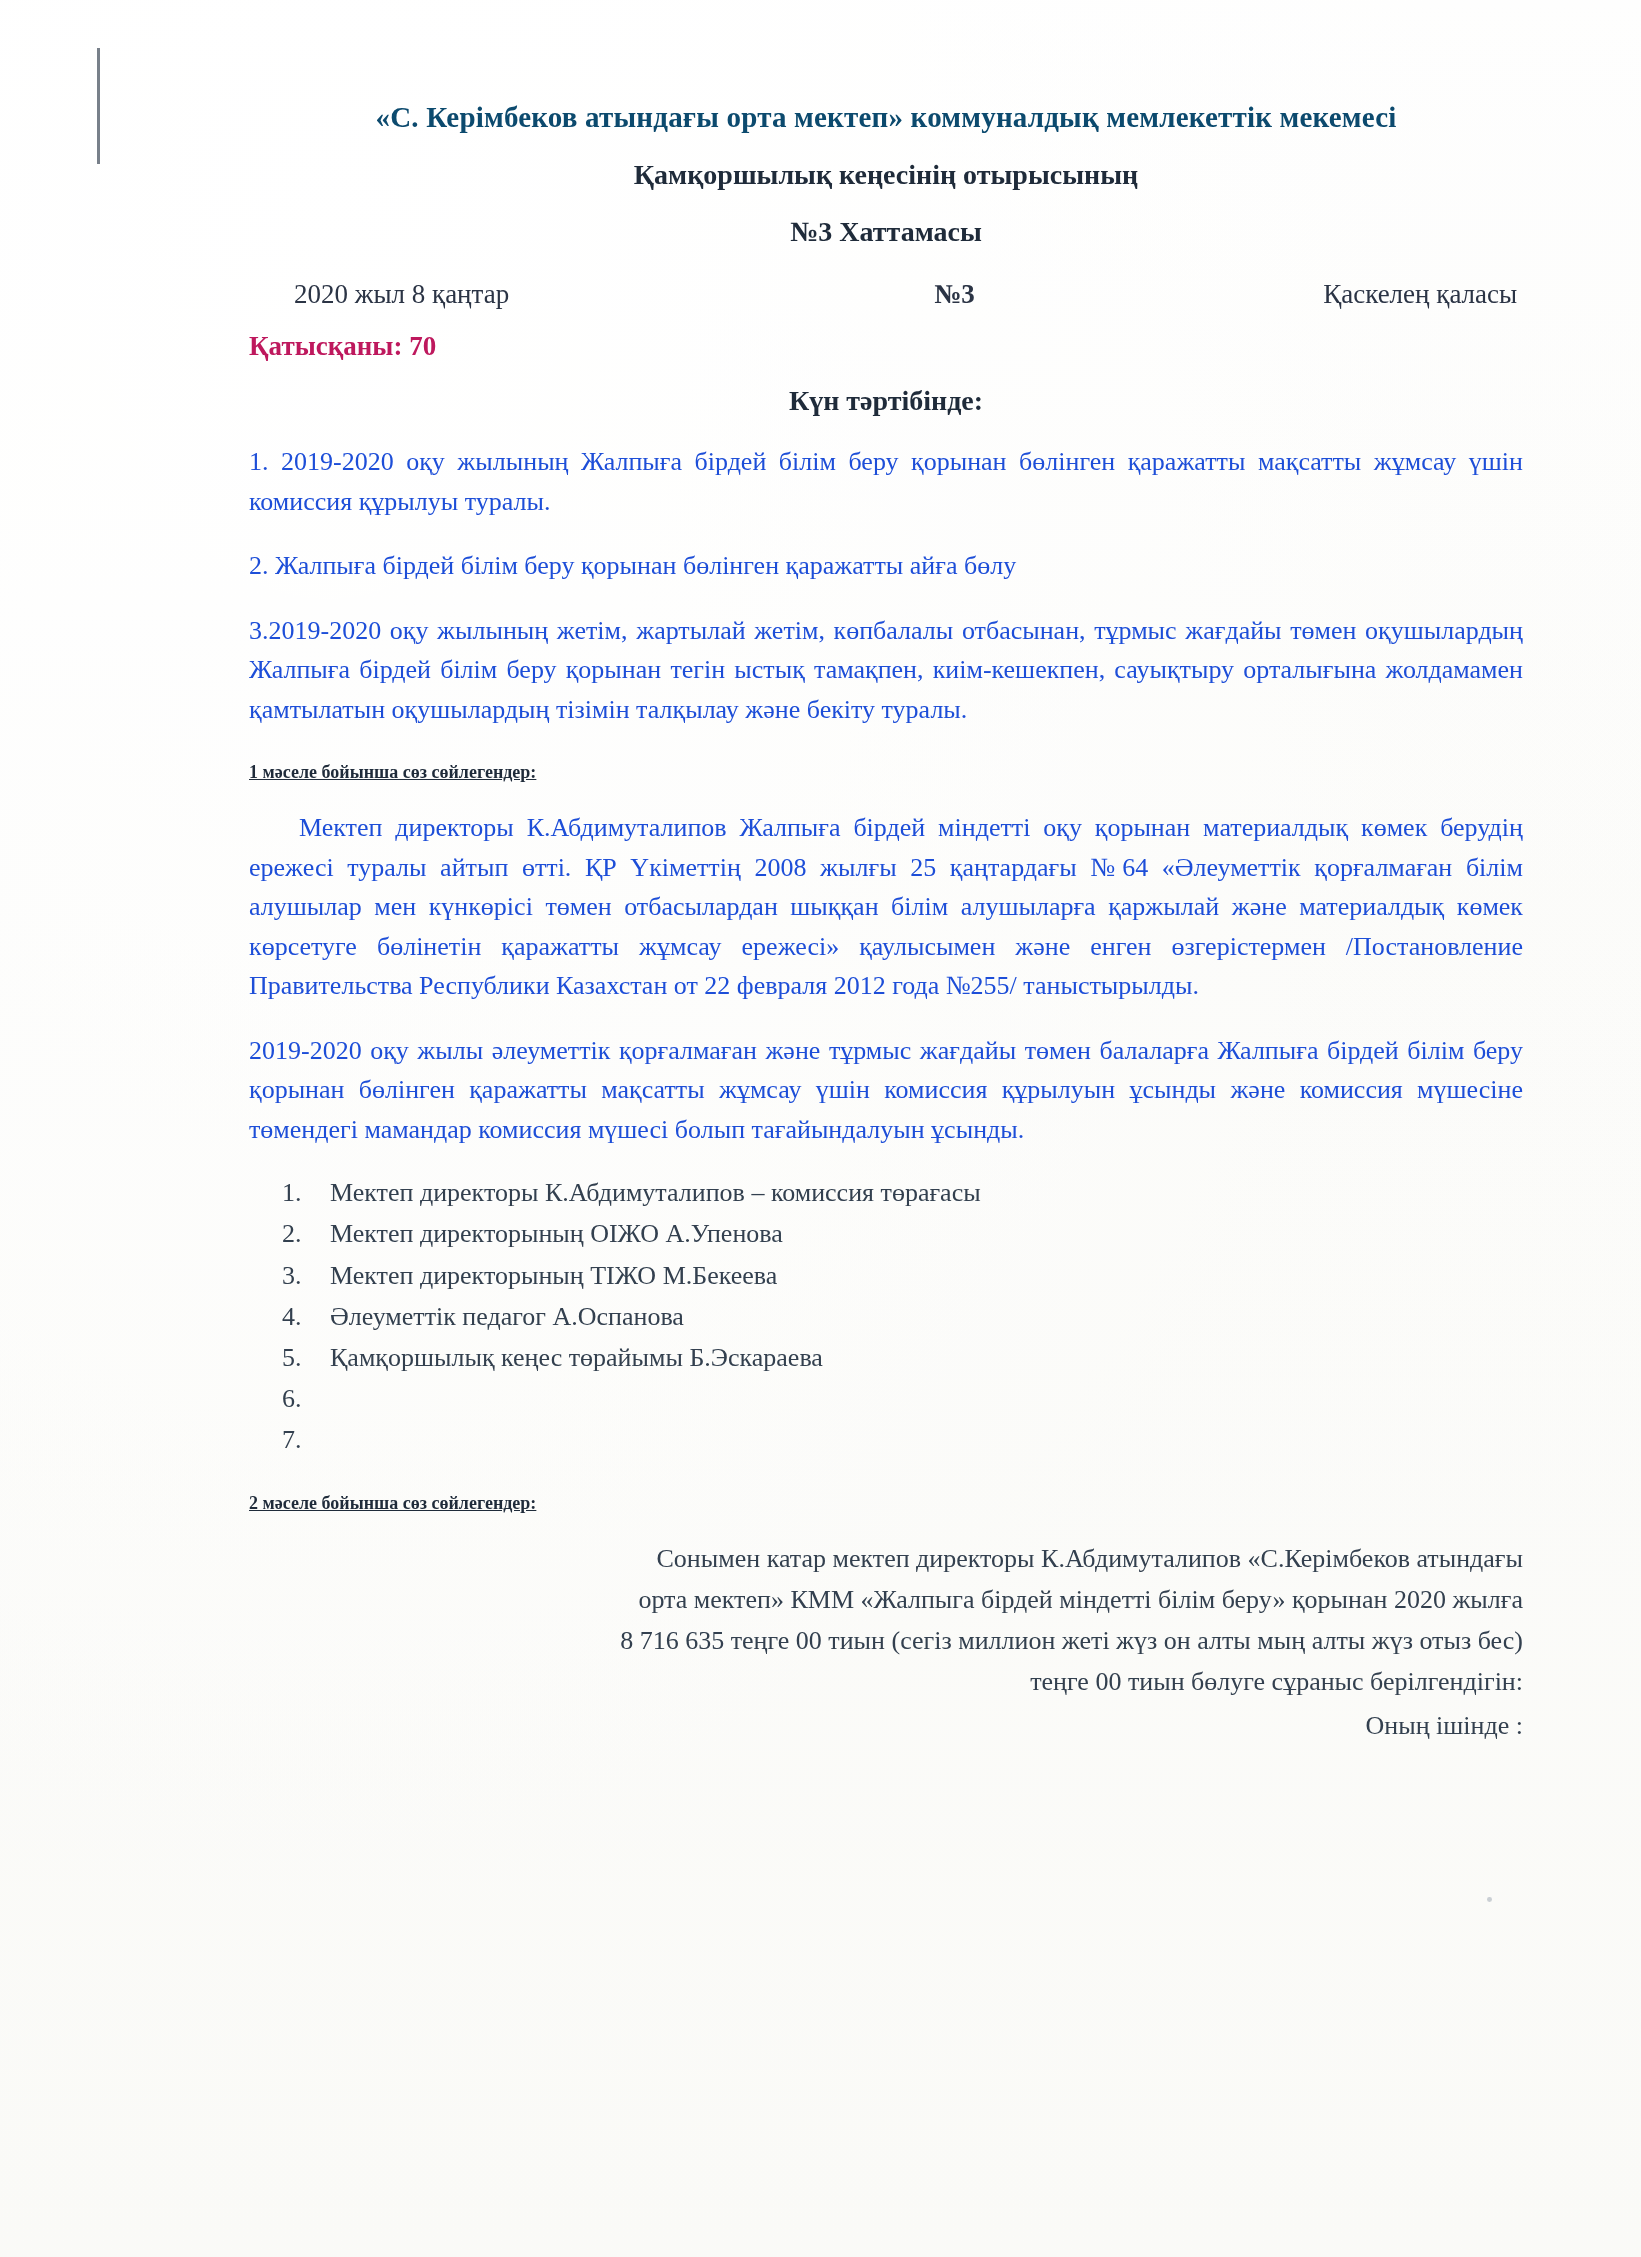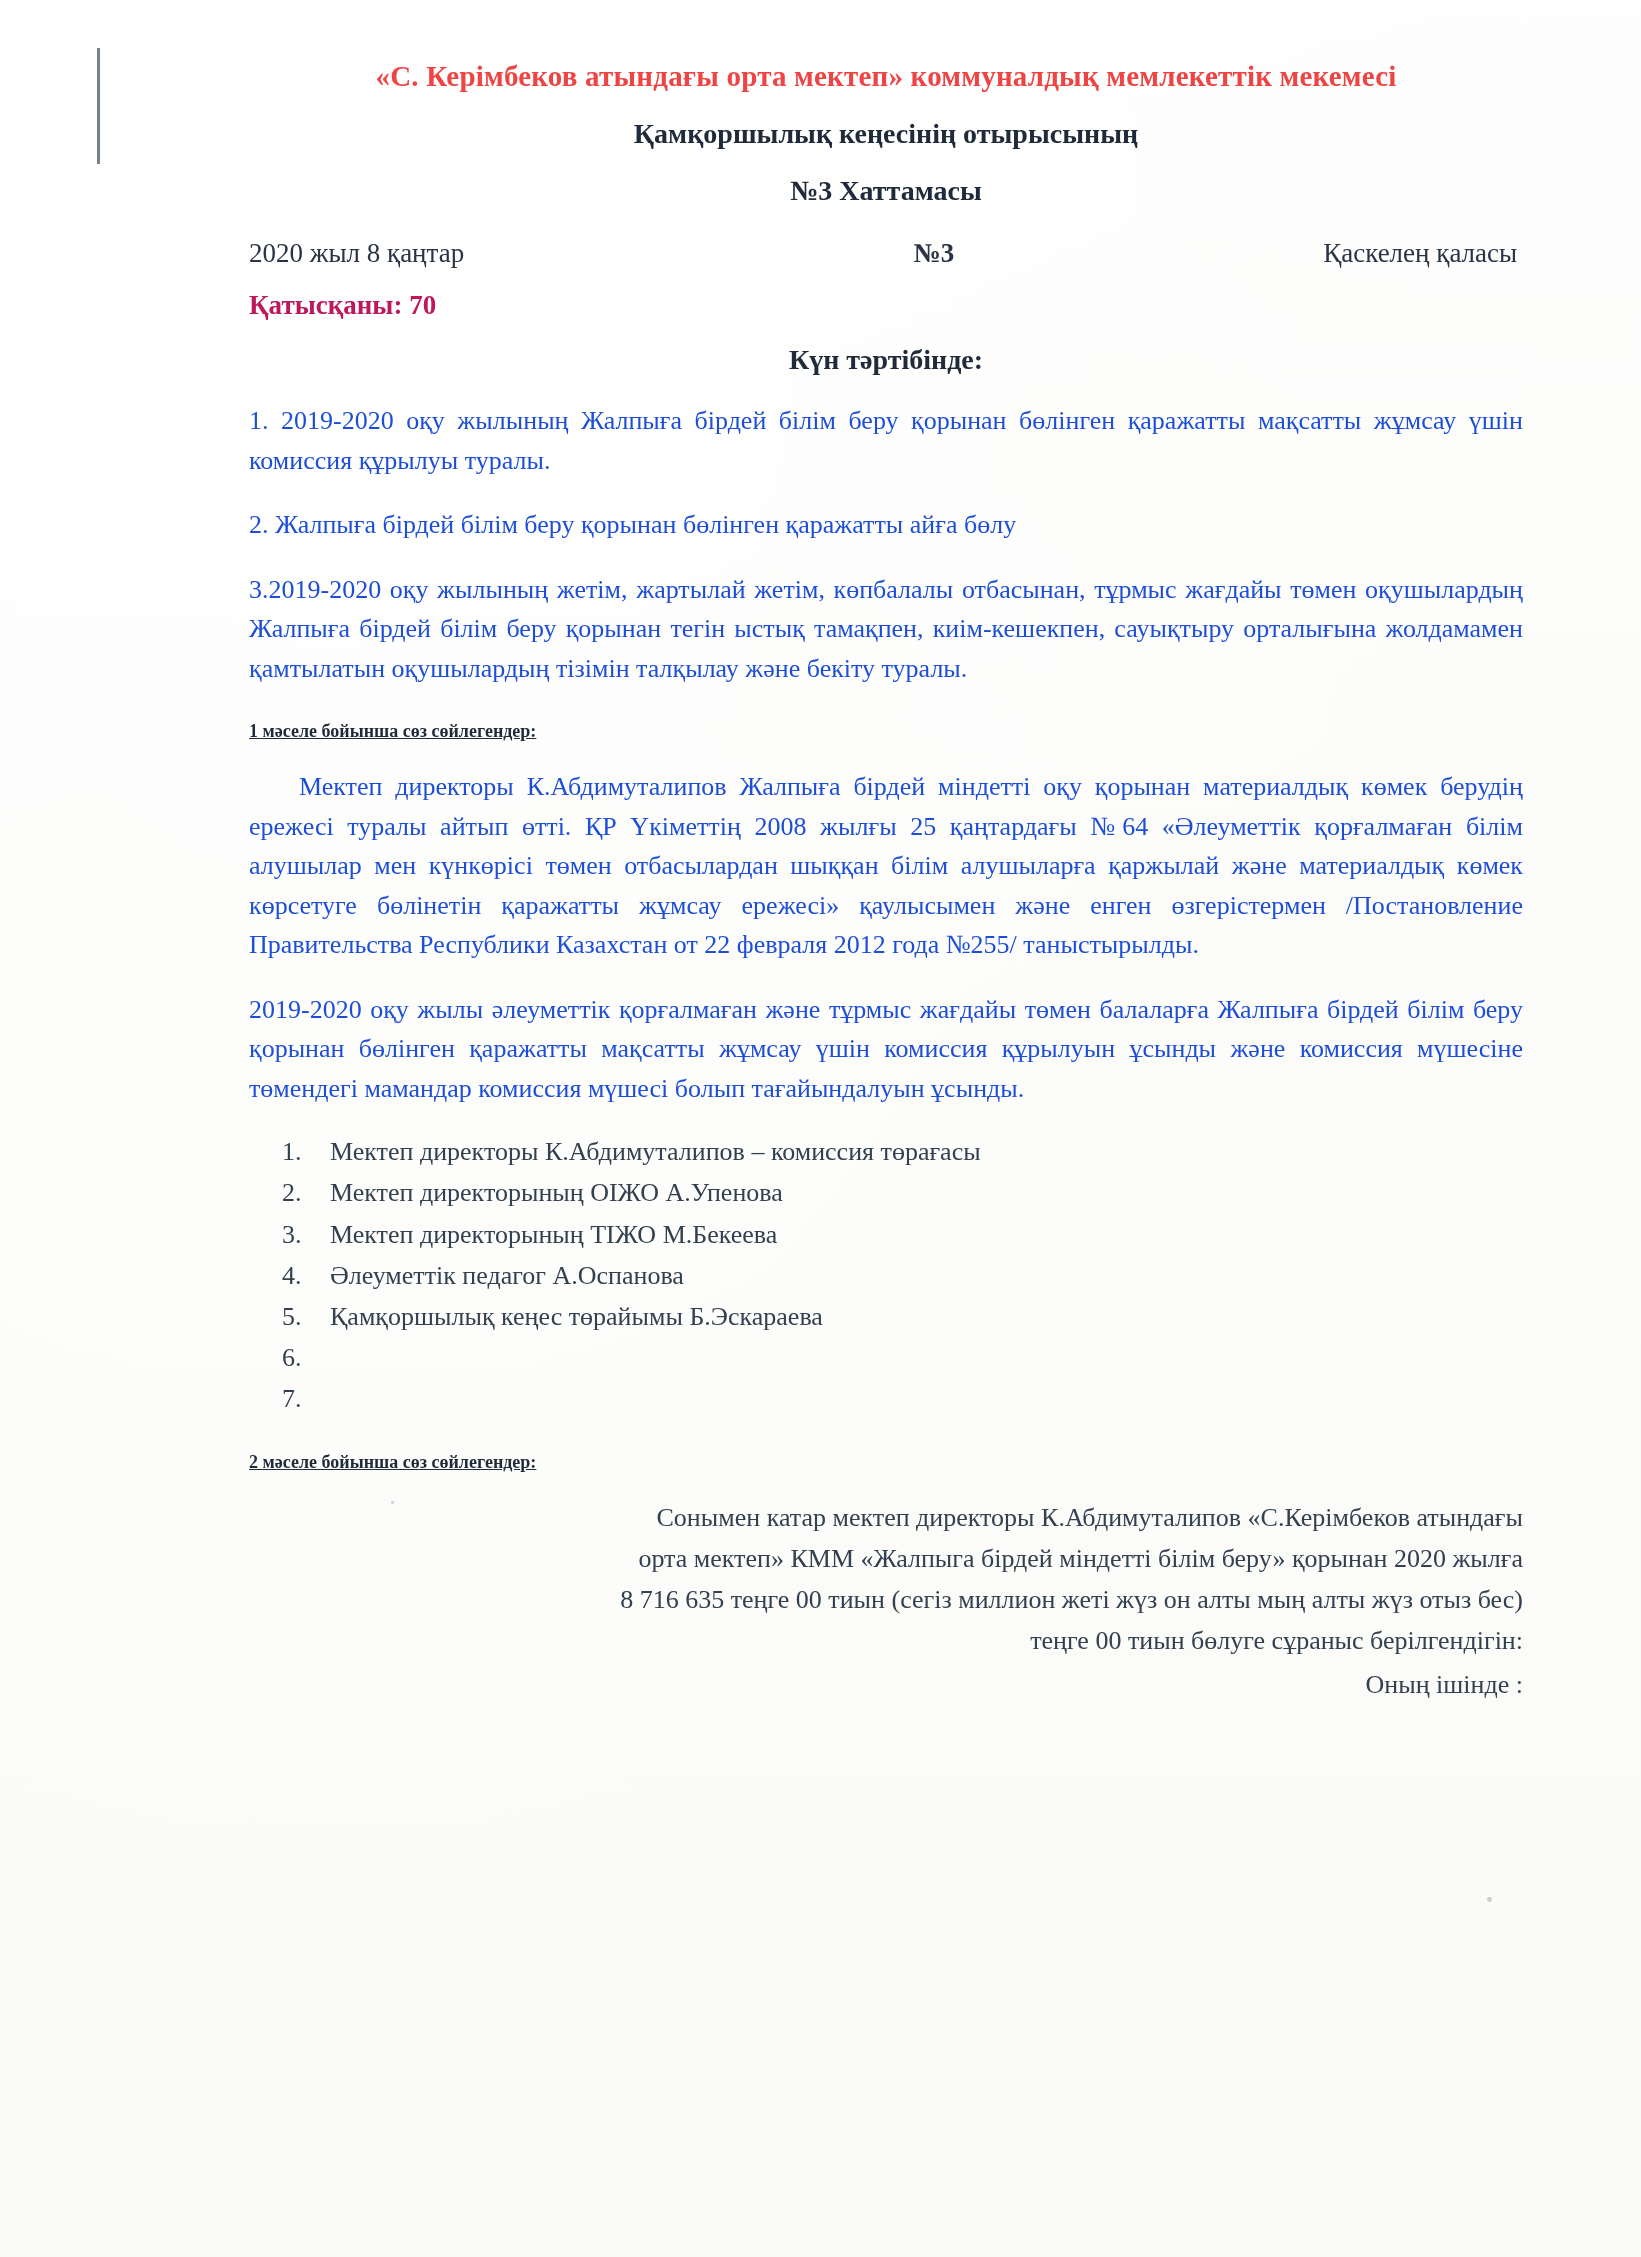--- a/index.html
+++ b/index.html
@@ -44,40 +44,42 @@
     opacity: 0.75;
   }
   .title-block {
     text-align: center;
   }
   .t-line1 {
     font-weight: bold;
     font-size: 29px;
     line-height: 1.42;
     letter-spacing: 0.2px;
-    color: #ef4444;
+    color: #0c4a6e;
+    margin-top: 41px;
   }
   .t-line2 {
     font-weight: bold;
     font-size: 28px;
     margin-top: 21px;
     color: #1f2b3a;
   }
   .t-line3 {
     font-weight: bold;
     font-size: 28px;
     margin-top: 25px;
     color: #1f2b3a;
   }
   .meta-row {
     display: flex;
     align-items: baseline;
     margin-top: 31px;
     font-size: 27px;
     color: #2b3445;
+    margin-left: 45px;
   }
   .meta-date { width: 42%; font-weight: 500; }
   .meta-num { width: 24%; text-align: center; font-weight: bold; }
   .meta-city { width: 34%; text-align: right; font-weight: 500; padding-right: 5.8px; }
   .attend {
     margin-top: 21px;
     font-size: 27px;
     font-weight: 600;
     color: #be185d;
   }

